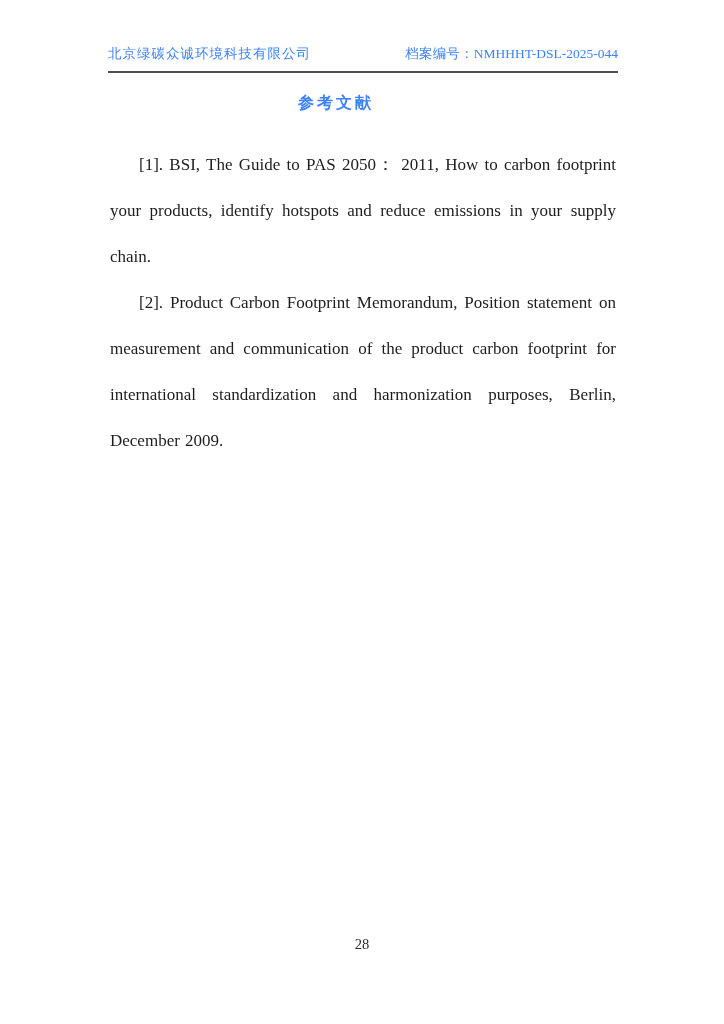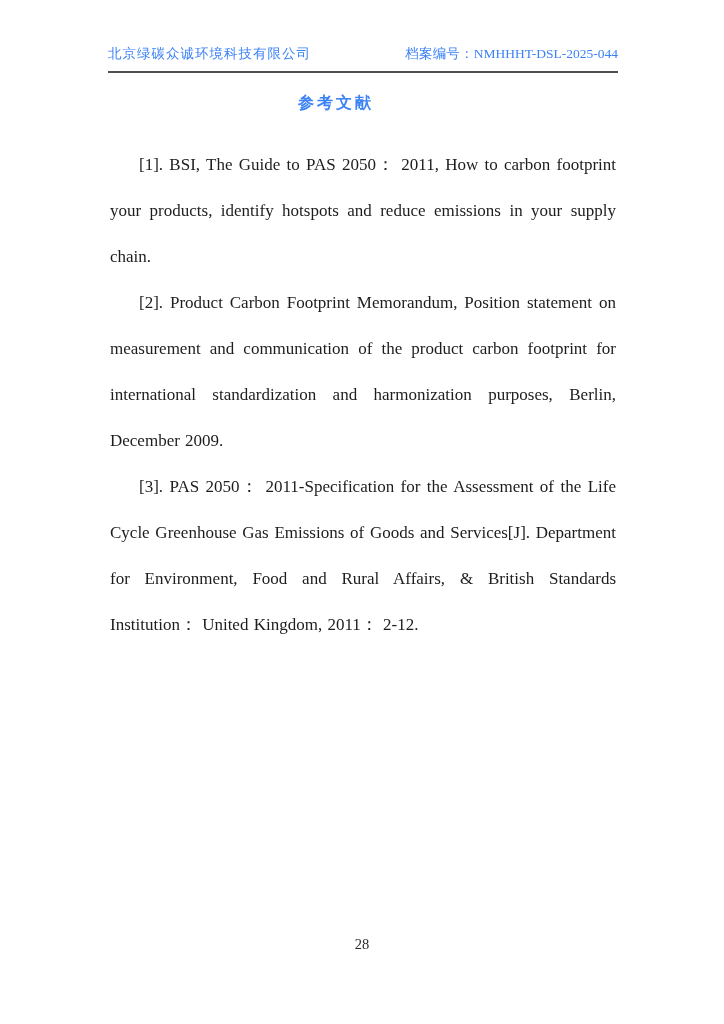--- a/index.html
+++ b/index.html
@@ -89,18 +89,17 @@
   <div class="header">
     <span class="company">北京绿碳众诚环境科技有限公司</span>
     <span class="doc-ref"><span>档案编号：</span><span class="num">NMHHHT-DSL-2025-044</span></span>
   </div>
 
   <h1 class="title">参考文献</h1>
 
   <div class="content">
     <p>[1]. BSI, The Guide to PAS 2050： 2011, How to carbon footprint your products, identify hotspots and reduce emissions in your supply chain.</p>
     <p>[2]. Product Carbon Footprint Memorandum, Position statement on measurement and communication of the product carbon footprint for international standardization and harmonization purposes, Berlin, December 2009.</p>
-    <p>[3]. PAS 2050： 2011-Specification for the Assessment of the Life Cycle Greenhouse Gas Emissions of Goods and Services[J]. Department for Environment, Food and Rural Affairs, &amp; British Standards Institution： United Kingdom, 2011： 2-12.</p>
   </div>
 
   <div class="page-num">28</div>
 
 </div>
 
 </body></html>

